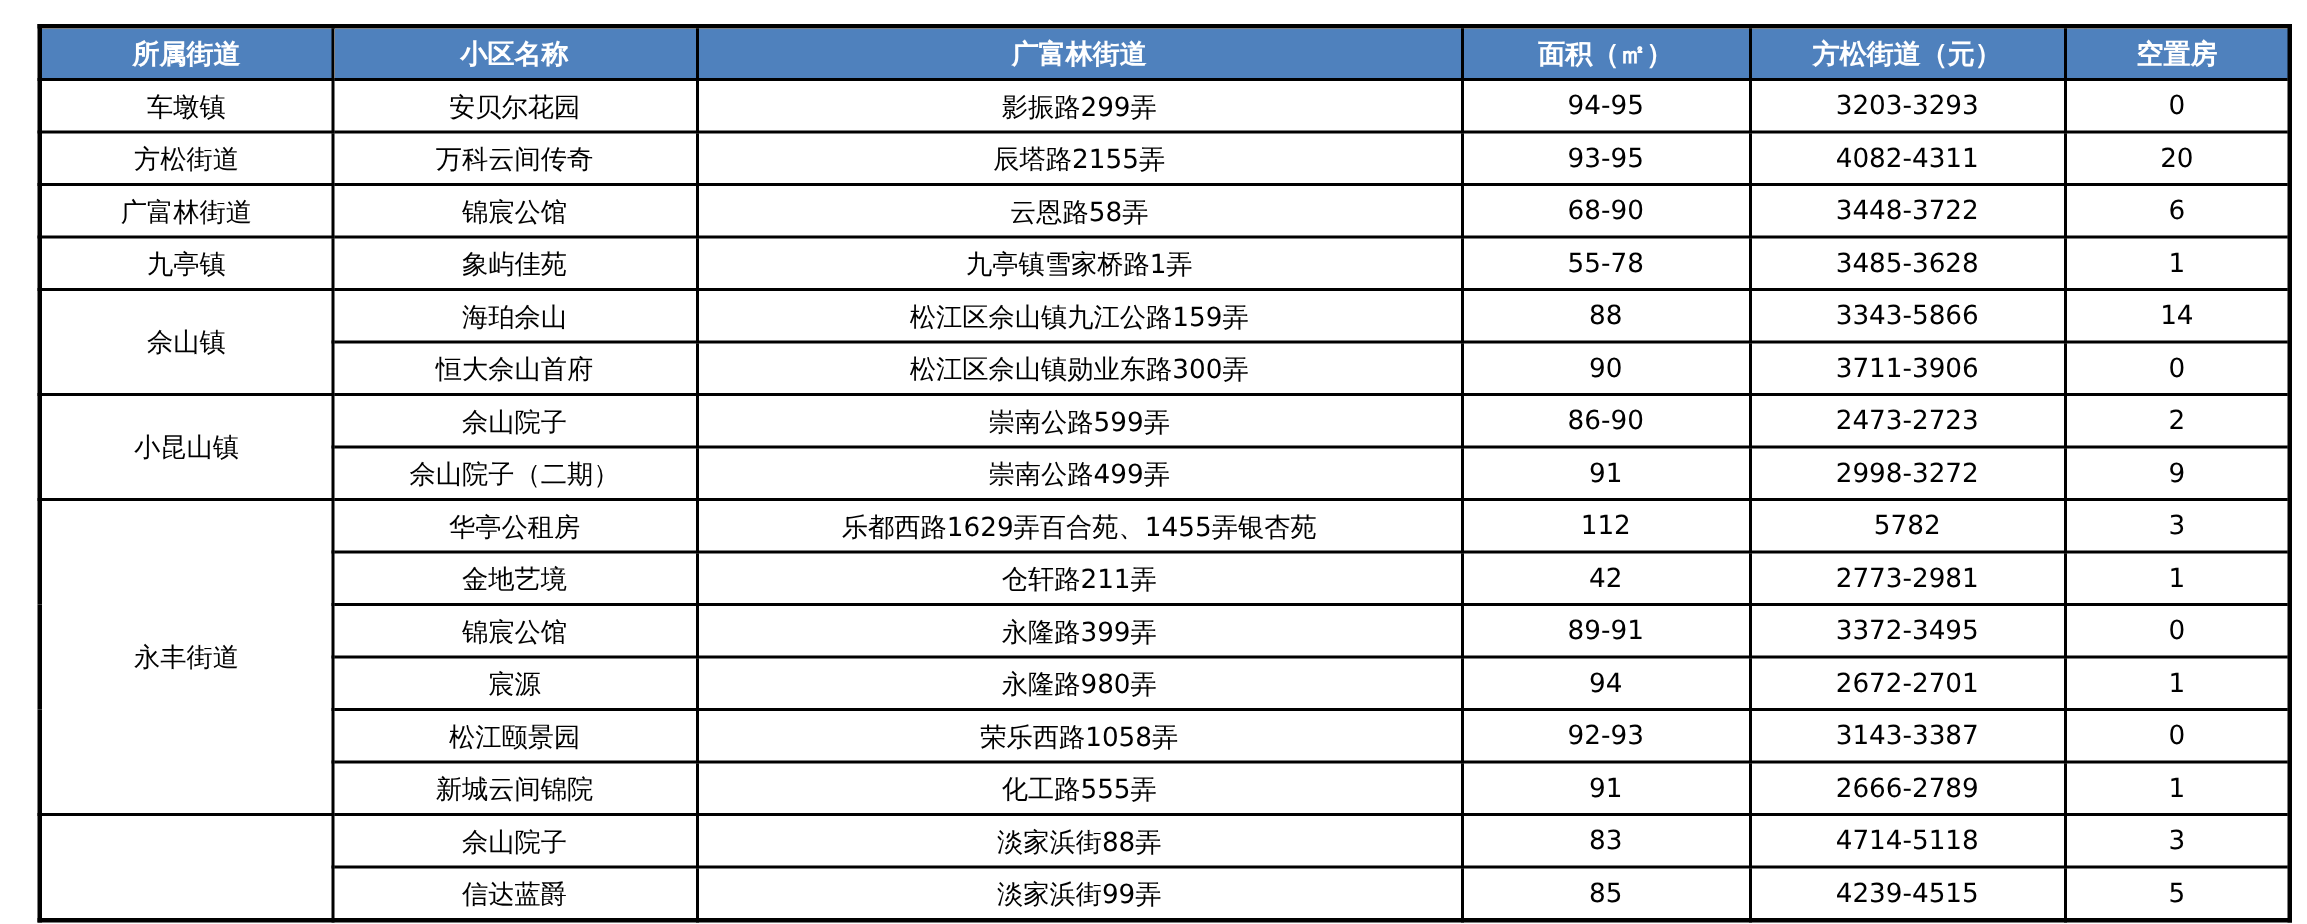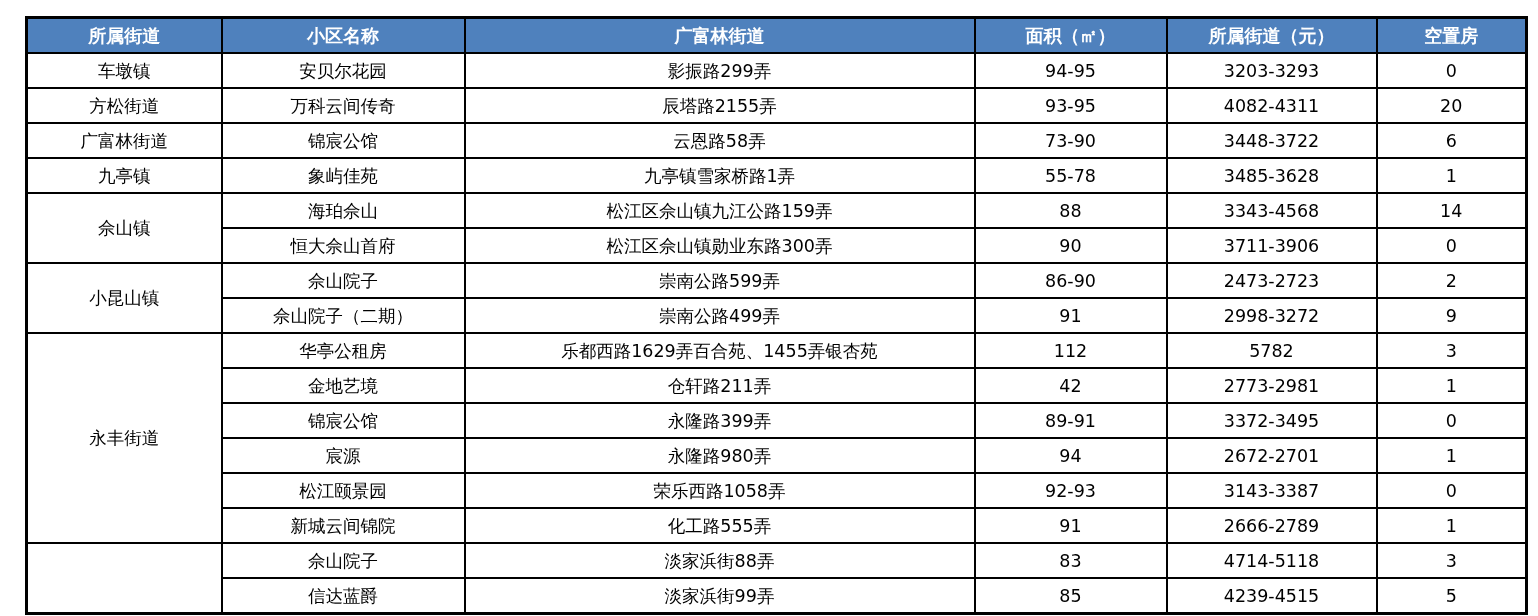--- a/index.html
+++ b/index.html
@@ -63,21 +63,21 @@
       <col class="c-area">
       <col class="c-price">
       <col class="c-vacancy">
     </colgroup>
     <thead>
       <tr>
           <th>所属街道</th>
           <th>小区名称</th>
           <th>广富林街道</th>
           <th>面积（㎡）</th>
-          <th>所属街道（元）</th>
+          <th>方松街道（元）</th>
           <th>空置房</th>
         </tr>
     </thead>
     <tbody>
         <tr>
           <td rowspan="1">车墩镇</td>
           <td>安贝尔花园</td>
           <td>影振路299弄</td>
           <td>94-95</td>
           <td>3203-3293</td>
@@ -88,38 +88,38 @@
           <td>万科云间传奇</td>
           <td>辰塔路2155弄</td>
           <td>93-95</td>
           <td>4082-4311</td>
           <td>20</td>
         </tr>
         <tr>
           <td rowspan="1">广富林街道</td>
           <td>锦宸公馆</td>
           <td>云恩路58弄</td>
-          <td>73-90</td>
+          <td>68-90</td>
           <td>3448-3722</td>
           <td>6</td>
         </tr>
         <tr>
           <td rowspan="1">九亭镇</td>
           <td>象屿佳苑</td>
           <td>九亭镇雪家桥路1弄</td>
           <td>55-78</td>
           <td>3485-3628</td>
           <td>1</td>
         </tr>
         <tr>
           <td rowspan="2">佘山镇</td>
           <td>海珀佘山</td>
           <td>松江区佘山镇九江公路159弄</td>
           <td>88</td>
-          <td>3343-4568</td>
+          <td>3343-5866</td>
           <td>14</td>
         </tr>
         <tr>
           <td>恒大佘山首府</td>
           <td>松江区佘山镇勋业东路300弄</td>
           <td>90</td>
           <td>3711-3906</td>
           <td>0</td>
         </tr>
         <tr>

